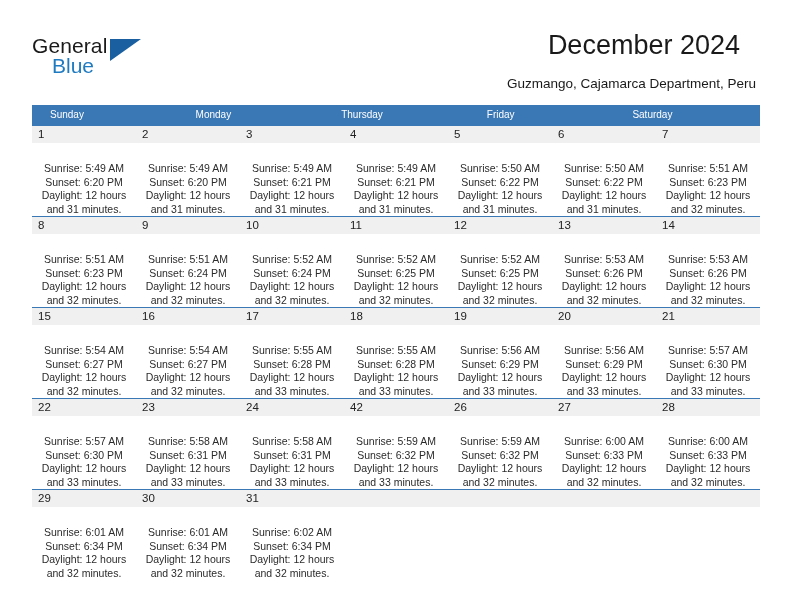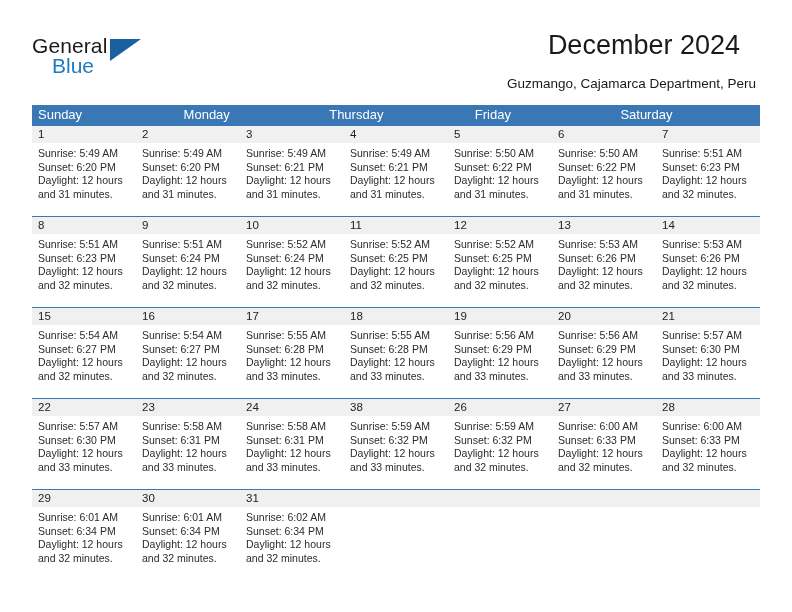--- a/index.html
+++ b/index.html
@@ -90,23 +90,23 @@
     width: 728px;
   }
   .weekday-row {
     display: flex;
     background: #3a77b5;
     height: 20px;
   }
   .weekday {
     flex: 1 1 0;
     color: #ffffff;
-    font-size: 13px;
+    font-size: 10px;
     line-height: 20px;
-    padding-left: 6px;
+    padding-left: 18px;
     box-sizing: border-box;
     white-space: nowrap;
     overflow: hidden;
   }
   .week {
     position: relative;
     border-top: 1px solid #3a77b5;
   }
   .week:first-of-type {
     border-top: none;
@@ -124,25 +124,26 @@
     padding-left: 6px;
     box-sizing: border-box;
   }
   .detail-band {
     display: flex;
     height: 73px;
     background: #ffffff;
   }
   .detail {
     flex: 1 1 0;
-    padding: 4px 6px 0 6px;
+    padding: 19px 6px 0 6px;
     box-sizing: border-box;
     font-size: 10.5px;
     line-height: 13.6px;
     color: #2b2b2b;
+    text-align: center;
   }
   .detail div {
     white-space: nowrap;
   }
   .empty-cell {
     flex: 1 1 0;
   }
 </style>
 </head>
 <body>
@@ -337,21 +338,21 @@
           <div>and 33 minutes.</div>
         </div>
       </div>
     </div>
 
     <div class="week">
       <div class="daynum-band">
         <div class="daynum">22</div>
         <div class="daynum">23</div>
         <div class="daynum">24</div>
-        <div class="daynum">38</div>
+        <div class="daynum">42</div>
         <div class="daynum">26</div>
         <div class="daynum">27</div>
         <div class="daynum">28</div>
       </div>
       <div class="detail-band">
         <div class="detail">
           <div>Sunrise: 5:57 AM</div>
           <div>Sunset: 6:30 PM</div>
           <div>Daylight: 12 hours</div>
           <div>and 33 minutes.</div>

